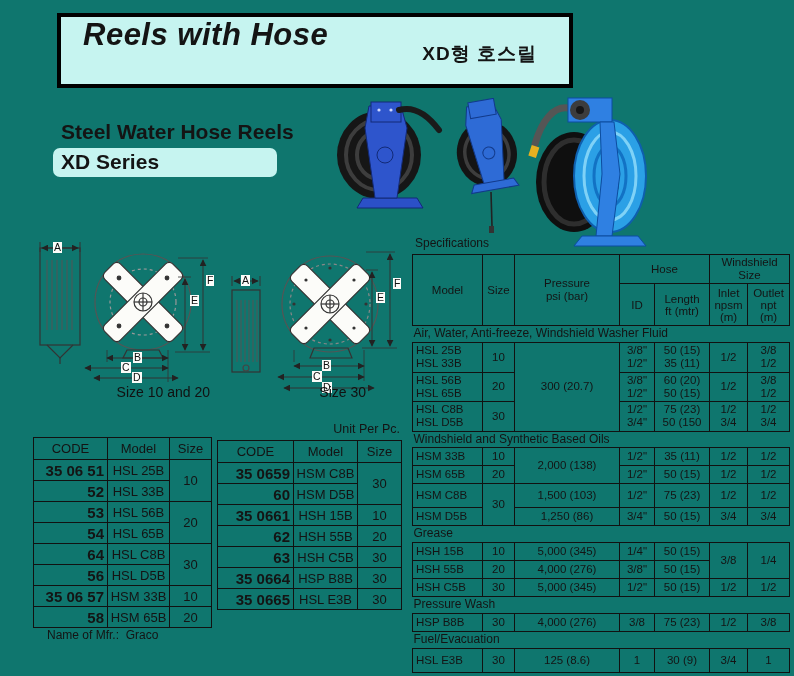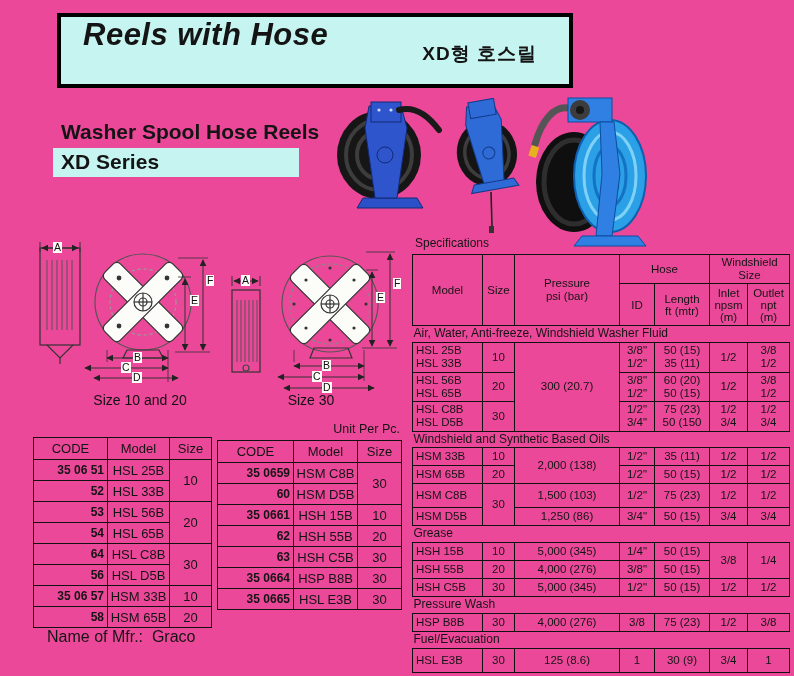--- a/index.html
+++ b/index.html
@@ -1,19 +1,19 @@
 <!DOCTYPE html>
 <html><head>
 <meta charset="utf-8">
 <style>
   * { margin:0; padding:0; box-sizing:border-box; }
   html,body { background:#e8e8e8; }
   #page {
     position:relative; width:794px; height:676px;
-    background:#ec4899; color:#141414; overflow:hidden;
+    background:#0f766e; color:#141414; overflow:hidden;
     font-family:"Liberation Sans", sans-serif;
     text-decoration:underline;
   }
   
   .header-box {
     position:absolute; left:57px; top:13px; width:516px; height:75px;
     background:#c6f4f0; border:4px solid #000;
   }
   .title-main {
     position:absolute; left:22px; top:0px;
@@ -23,29 +23,29 @@
     position:absolute; left:22px; top:37px;
     font-size:17px; font-weight:bold; font-style:italic;
   }
   .title-kr {
     position:absolute; right:32px; top:24px;
     font-size:19px; font-weight:bold; letter-spacing:1px;
   }
   
   .prod-head { position:absolute; left:53px; top:120px; width:240px; }
   .prod-line1 { font-size:21px; font-weight:bold; padding-left:8px; white-space:nowrap; }
-  .prod-line2 { margin-top:4px; width:246px; background:#c6f4f0;
-                font-size:21px; font-weight:bold; padding:2px 1px 3px 8px; }
+  .prod-line2 { margin-top:4px; width:224px; background:#c6f4f0;
+                font-size:21px; font-weight:bold; padding:2px 1px 3px 8px;border-radius:7px; }
   
   .photo { position:absolute; }
   
   .diagram { position:absolute; width:190px; height:172px; }
   .dim-letter { position:absolute; font-size:10.5px; color:#111;
                 background:#fcfcf9; padding:0 1px; line-height:1; }
-  .diag-caption { position:absolute; top:152px; width:140px; text-align:center;
+  .diag-caption { position:absolute; top:144px; width:140px; text-align:right;
                   font-size:14px; color:#111; }
   
   .spec-label { position:absolute; left:415px; top:236px; font-size:12px; }
   table { border-collapse:collapse; }
   .spec { position:absolute; left:412px; top:254px; table-layout:fixed;
           font-size:11.5px; line-height:1.15; }
   .spec th, .spec td { border:1px solid #111; text-align:center;
                        vertical-align:middle; padding:1px 1px; font-weight:normal; }
   .spec .pre { white-space:pre-line; }
   .spec .ml { text-align:left; padding-left:3px; }
@@ -57,38 +57,38 @@
   .spec tr.r td { height:18px; }
   .spec tr.rt td { height:24px; }
   
   .unit-note { position:absolute; left:280px; top:422px; width:120px;
                text-align:right; font-size:12.5px; }
   .codes { position:absolute; table-layout:fixed; font-size:13px;padding-left:45px; }
   .codes th, .codes td { border:1px solid #111; text-align:center;
                          vertical-align:middle; font-weight:normal; height:21px; }
   .codes th { height:22px; }
   .codes .code-cell { font-weight:bold; text-align:right; padding-right:3px;
-                      font-size:12px; }
+                      font-size:15px; }
   #codes-left  { left:33px;  top:437px; }
   #codes-right { left:217px; top:440px; }
-  .mfr { position:absolute; left:47px; top:628px; font-size:16px; white-space:pre; }
+  .mfr { position:absolute; left:47px; top:628px; font-size:12px; white-space:pre; }
   svg { display:block; }
 </style>
 </head>
 <body>
 
 <div id="page">
 
   <div class="header-box">
     <div class="title-main">Reels with Hose</div>
     <div class="title-kr">XD형 호스릴</div>
   </div>
 
   <div class="prod-head">
-    <div class="prod-line1">Washer Spool Hose Reels</div>
+    <div class="prod-line1">Steel Water Hose Reels</div>
     <div class="prod-line2">XD Series</div>
   </div>
 
   <svg class="photo" style="left:333px;top:98px" width="112" height="112" viewBox="0 0 112 112">
     <ellipse cx="46" cy="57" rx="42" ry="44" fill="#161616"></ellipse>
     <ellipse cx="46" cy="57" rx="33" ry="35" fill="none" stroke="#3d3d3d" stroke-width="4"></ellipse>
     <ellipse cx="46" cy="57" rx="22" ry="24" fill="none" stroke="#3d3d3d" stroke-width="4"></ellipse>
     <path d="M30,100 L84,100 L90,110 L24,110 Z" fill="#2b50c8" stroke="#122a77"></path>
     <path d="M36,8 L68,8 L74,30 L64,100 L42,100 L32,30 Z" fill="#2e55cc" stroke="#122a77"></path>
     <rect x="38" y="4" width="30" height="20" fill="#2e55cc" stroke="#122a77"></rect>

